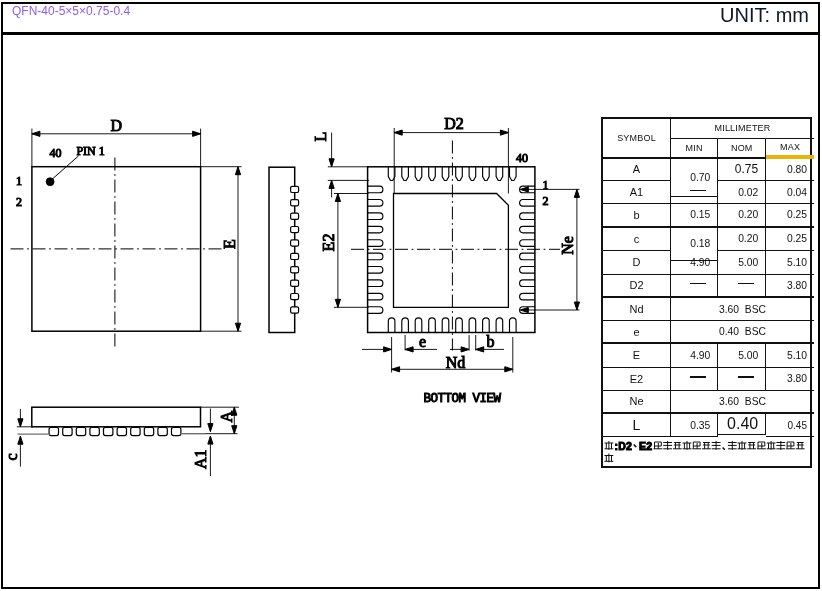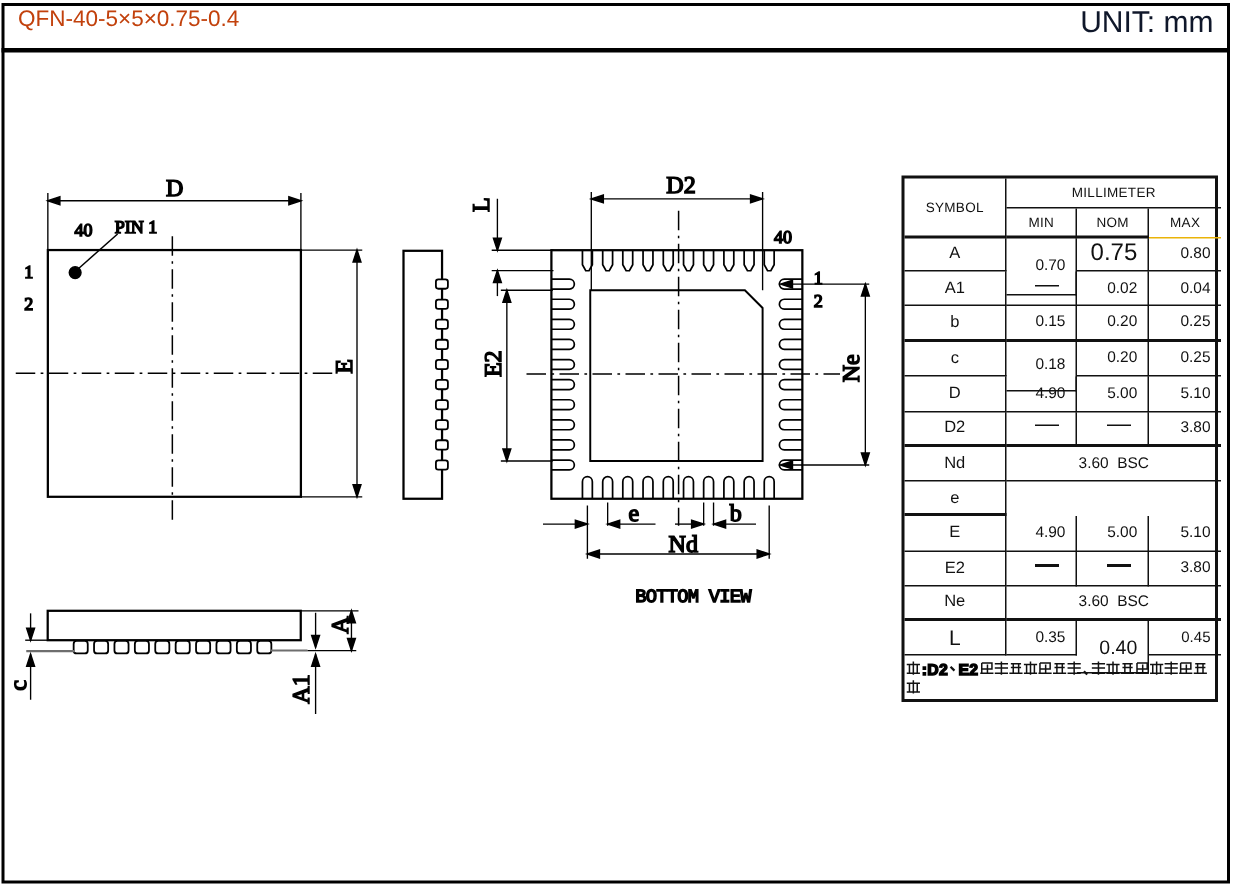--- a/index.html
+++ b/index.html
@@ -9,21 +9,21 @@
 .note{font-family:"Liberation Sans",sans-serif;font-size:10.5px;font-weight:700;letter-spacing:0.2px}
 .dash{display:inline-block;width:16px;height:1.3px;background:#111;margin-bottom:3px;margin-right:4px}
 </style></head>
 <body>
 <div id="page">
 
 <div style="position:absolute;left:0.5px;top:1.5px;width:819px;height:587px;border:2.5px solid #000;box-sizing:border-box"></div>
 
 <div style="position:absolute;left:0.5px;top:32px;width:819px;height:2.5px;background:#000"></div>
 
-<div style="position:absolute;left:12px;top:4px;font-size:15px;color:#c2410c">QFN-40-5×5×0.75-0.4</div>
+<div style="position:absolute;left:12px;top:4px;font-size:12px;color:#8b5cf6">QFN-40-5×5×0.75-0.4</div>
 
 <div style="position:absolute;right:13px;top:4px;font-size:20px;color:#0f172a">UNIT: mm</div>
 
 <svg width="822" height="591" viewBox="0 0 822 591" style="position:absolute;left:0;top:0" stroke="#000" fill="#000" stroke-linecap="butt">
 
 <g>
         <rect x="31.9" y="166.7" width="168.7" height="164.5" fill="none" stroke-width="1.5"></rect>
       </g>
 
 <g>
@@ -353,25 +353,25 @@
 </svg>
 
 <div style="position:absolute;left:601px;top:117px;width:211px;height:351px;border:2px solid #111;box-sizing:border-box;font-family:'Liberation Sans',sans-serif">
 
 <div style="position:absolute;left:0;top:0;width:68px;height:39.5px;border-right:1.5px solid #111;border-bottom:2px solid #111;box-sizing:border-box;display:flex;align-items:center;justify-content:center;font-size:9px;letter-spacing:.2px">SYMBOL</div>
 
 <div style="position:absolute;left:68px;top:0;width:143px;height:19.5px;border-bottom:1.2px solid #111;box-sizing:border-box;display:flex;align-items:center;justify-content:center;font-size:9px;letter-spacing:.2px">MILLIMETER</div>
 
 <div style="position:absolute;left:68px;top:19.5px;width:47.3px;height:20px;border-right:1.2px solid #111;border-bottom:2px solid #111;box-sizing:border-box;display:flex;align-items:center;justify-content:center;font-size:9px;letter-spacing:.2px">MIN</div>
 <div style="position:absolute;left:115.3px;top:19.5px;width:47.89999999999999px;height:20px;border-right:1.2px solid #111;border-bottom:2px solid #111;box-sizing:border-box;display:flex;align-items:center;justify-content:center;font-size:9px;letter-spacing:.2px">NOM</div>
-<div style="position:absolute;left:163.2px;top:19.5px;width:47.80000000000001px;height:20px;border-bottom:1px solid #eab308;box-sizing:border-box;display:flex;align-items:center;justify-content:center;font-size:9px;letter-spacing:.2px">MAX</div>
+<div style="position:absolute;left:163.2px;top:19.5px;width:47.80000000000001px;height:20px;border-bottom:4px solid #eab308;box-sizing:border-box;display:flex;align-items:center;justify-content:center;font-size:9px;letter-spacing:.2px">MAX</div>
 
 <div style="position:absolute;left:0;top:39.5px;width:68px;height:22.5px;border-right:1.5px solid #111;border-bottom:1.2px solid #111;box-sizing:border-box;display:flex;align-items:center;justify-content:center;font-size:11px">A</div>
 <div style="position:absolute;left:68px;top:39.5px;width:47.3px;height:38px;border-right:1.2px solid #111;border-bottom:1.2px solid #111;box-sizing:border-box;display:flex;align-items:center;justify-content:flex-end;padding-right:7px;font-size:10.3px">0.70</div>
-<div style="position:absolute;left:115.3px;top:39.5px;width:47.89999999999999px;height:22.5px;border-right:1.2px solid #111;border-bottom:1.2px solid #111;box-sizing:border-box;display:flex;align-items:center;justify-content:flex-end;padding-right:7px;font-size:16px">0.75</div>
+<div style="position:absolute;left:115.3px;top:39.5px;width:47.89999999999999px;height:22.5px;border-right:1.2px solid #111;border-bottom:1.2px solid #111;box-sizing:border-box;display:flex;align-items:center;justify-content:flex-end;padding-right:7px;font-size:12px">0.75</div>
 <div style="position:absolute;left:163.2px;top:39.5px;width:47.80000000000001px;height:22.5px;border-bottom:1.2px solid #111;box-sizing:border-box;display:flex;align-items:center;justify-content:flex-end;padding-right:7px;font-size:10.3px">0.80</div>
 
 <div style="position:absolute;left:0;top:62.0px;width:68px;height:23.0px;border-right:1.5px solid #111;border-bottom:1.2px solid #111;box-sizing:border-box;display:flex;align-items:center;justify-content:center;font-size:11px">A1</div>
 <div style="position:absolute;left:68px;top:62.0px;width:47.3px;height:23.0px;border-right:1.2px solid #111;border-bottom:1.2px solid #111;box-sizing:border-box;display:flex;align-items:center;justify-content:flex-end;padding-right:7px;font-size:10.3px">
         <span class="dash"></span>
       </div>
 <div style="position:absolute;left:115.3px;top:62.0px;width:47.89999999999999px;height:23.0px;border-right:1.2px solid #111;border-bottom:1.2px solid #111;box-sizing:border-box;display:flex;align-items:center;justify-content:flex-end;padding-right:7px;font-size:10.3px">0.02</div>
 <div style="position:absolute;left:163.2px;top:62.0px;width:47.80000000000001px;height:23.0px;border-bottom:1.2px solid #111;box-sizing:border-box;display:flex;align-items:center;justify-content:flex-end;padding-right:7px;font-size:10.3px">0.04</div>
 
 <div style="position:absolute;left:0;top:85.0px;width:68px;height:23.5px;border-right:1.5px solid #111;border-bottom:2px solid #111;box-sizing:border-box;display:flex;align-items:center;justify-content:center;font-size:11px">b</div>
@@ -395,36 +395,37 @@
       </div>
 <div style="position:absolute;left:115.3px;top:155.5px;width:47.89999999999999px;height:23.5px;border-right:1.2px solid #111;border-bottom:2px solid #111;box-sizing:border-box;display:flex;align-items:center;justify-content:flex-end;padding-right:7px;font-size:10.3px">
         <span class="dash"></span>
       </div>
 <div style="position:absolute;left:163.2px;top:155.5px;width:47.80000000000001px;height:23.5px;border-bottom:2px solid #111;box-sizing:border-box;display:flex;align-items:center;justify-content:flex-end;padding-right:7px;font-size:10.3px">3.80</div>
 
 <div style="position:absolute;left:0;top:179.0px;width:68px;height:23.0px;border-right:1.5px solid #111;border-bottom:1.2px solid #111;box-sizing:border-box;display:flex;align-items:center;justify-content:center;font-size:11px">Nd</div>
 <div style="position:absolute;left:68px;top:179.0px;width:143px;height:23.0px;border-bottom:1.2px solid #111;box-sizing:border-box;display:flex;align-items:center;justify-content:center;font-size:10.3px;white-space:pre">3.60  BSC</div>
 
 <div style="position:absolute;left:0;top:202.0px;width:68px;height:23.0px;border-right:1.5px solid #111;border-bottom:2px solid #111;box-sizing:border-box;display:flex;align-items:center;justify-content:center;font-size:11px">e</div>
+<div style="position:absolute;left:68px;top:202.0px;width:143px;height:23.0px;border-bottom:2px solid #111;box-sizing:border-box;display:flex;align-items:center;justify-content:center;font-size:10.3px;white-space:pre">0.40  BSC</div>
 
 <div style="position:absolute;left:0;top:225.0px;width:68px;height:23.5px;border-right:1.5px solid #111;border-bottom:1.2px solid #111;box-sizing:border-box;display:flex;align-items:center;justify-content:center;font-size:11px">E</div>
 <div style="position:absolute;left:68px;top:225.0px;width:47.3px;height:23.5px;border-right:1.2px solid #111;border-bottom:1.2px solid #111;box-sizing:border-box;display:flex;align-items:center;justify-content:flex-end;padding-right:7px;font-size:10.3px">4.90</div>
 <div style="position:absolute;left:115.3px;top:225.0px;width:47.89999999999999px;height:23.5px;border-right:1.2px solid #111;border-bottom:1.2px solid #111;box-sizing:border-box;display:flex;align-items:center;justify-content:flex-end;padding-right:7px;font-size:10.3px">5.00</div>
 <div style="position:absolute;left:163.2px;top:225.0px;width:47.80000000000001px;height:23.5px;border-bottom:1.2px solid #111;box-sizing:border-box;display:flex;align-items:center;justify-content:flex-end;padding-right:7px;font-size:10.3px">5.10</div>
 
 <div style="position:absolute;left:0;top:248.5px;width:68px;height:23.0px;border-right:1.5px solid #111;border-bottom:1.2px solid #111;box-sizing:border-box;display:flex;align-items:center;justify-content:center;font-size:11px">E2</div>
 <div style="position:absolute;left:68px;top:248.5px;width:47.3px;height:23.0px;border-right:1.2px solid #111;border-bottom:1.2px solid #111;box-sizing:border-box;display:flex;align-items:center;justify-content:flex-end;padding-right:7px;font-size:10.3px">
         <span class="dash"></span>
       </div>
 <div style="position:absolute;left:115.3px;top:248.5px;width:47.89999999999999px;height:23.0px;border-right:1.2px solid #111;border-bottom:1.2px solid #111;box-sizing:border-box;display:flex;align-items:center;justify-content:flex-end;padding-right:7px;font-size:10.3px">
         <span class="dash"></span>
       </div>
 <div style="position:absolute;left:163.2px;top:248.5px;width:47.80000000000001px;height:23.0px;border-bottom:1.2px solid #111;box-sizing:border-box;display:flex;align-items:center;justify-content:flex-end;padding-right:7px;font-size:10.3px">3.80</div>
 
 <div style="position:absolute;left:0;top:271.5px;width:68px;height:23.5px;border-right:1.5px solid #111;border-bottom:2px solid #111;box-sizing:border-box;display:flex;align-items:center;justify-content:center;font-size:11px">Ne</div>
 <div style="position:absolute;left:68px;top:271.5px;width:143px;height:23.5px;border-bottom:2px solid #111;box-sizing:border-box;display:flex;align-items:center;justify-content:center;font-size:10.3px;white-space:pre">3.60  BSC</div>
 
 <div style="position:absolute;left:0;top:295.0px;width:68px;height:23.0px;border-right:1.5px solid #111;border-bottom:1.2px solid #111;box-sizing:border-box;display:flex;align-items:center;justify-content:center;font-size:14px">L</div>
 <div style="position:absolute;left:68px;top:295.0px;width:47.3px;height:23.0px;border-right:1.2px solid #111;border-bottom:1.2px solid #111;box-sizing:border-box;display:flex;align-items:center;justify-content:flex-end;padding-right:7px;font-size:10.3px">0.35</div>
-<div style="position:absolute;left:115.3px;top:295.0px;width:47.89999999999999px;height:35px;border-right:1.2px solid #111;border-bottom:1.2px solid #111;box-sizing:border-box;display:flex;align-items:center;justify-content:flex-end;padding-right:7px;font-size:13px">0.40</div>
+<div style="position:absolute;left:115.3px;top:295.0px;width:47.89999999999999px;height:21px;border-right:1.2px solid #111;border-bottom:1.2px solid #111;box-sizing:border-box;display:flex;align-items:center;justify-content:flex-end;padding-right:7px;font-size:16px">0.40</div>
 <div style="position:absolute;left:163.2px;top:295.0px;width:47.80000000000001px;height:23.0px;border-bottom:1.2px solid #111;box-sizing:border-box;display:flex;align-items:center;justify-content:flex-end;padding-right:7px;font-size:10px">0.45</div>
 </div>
 </div>
 
 </body></html>

